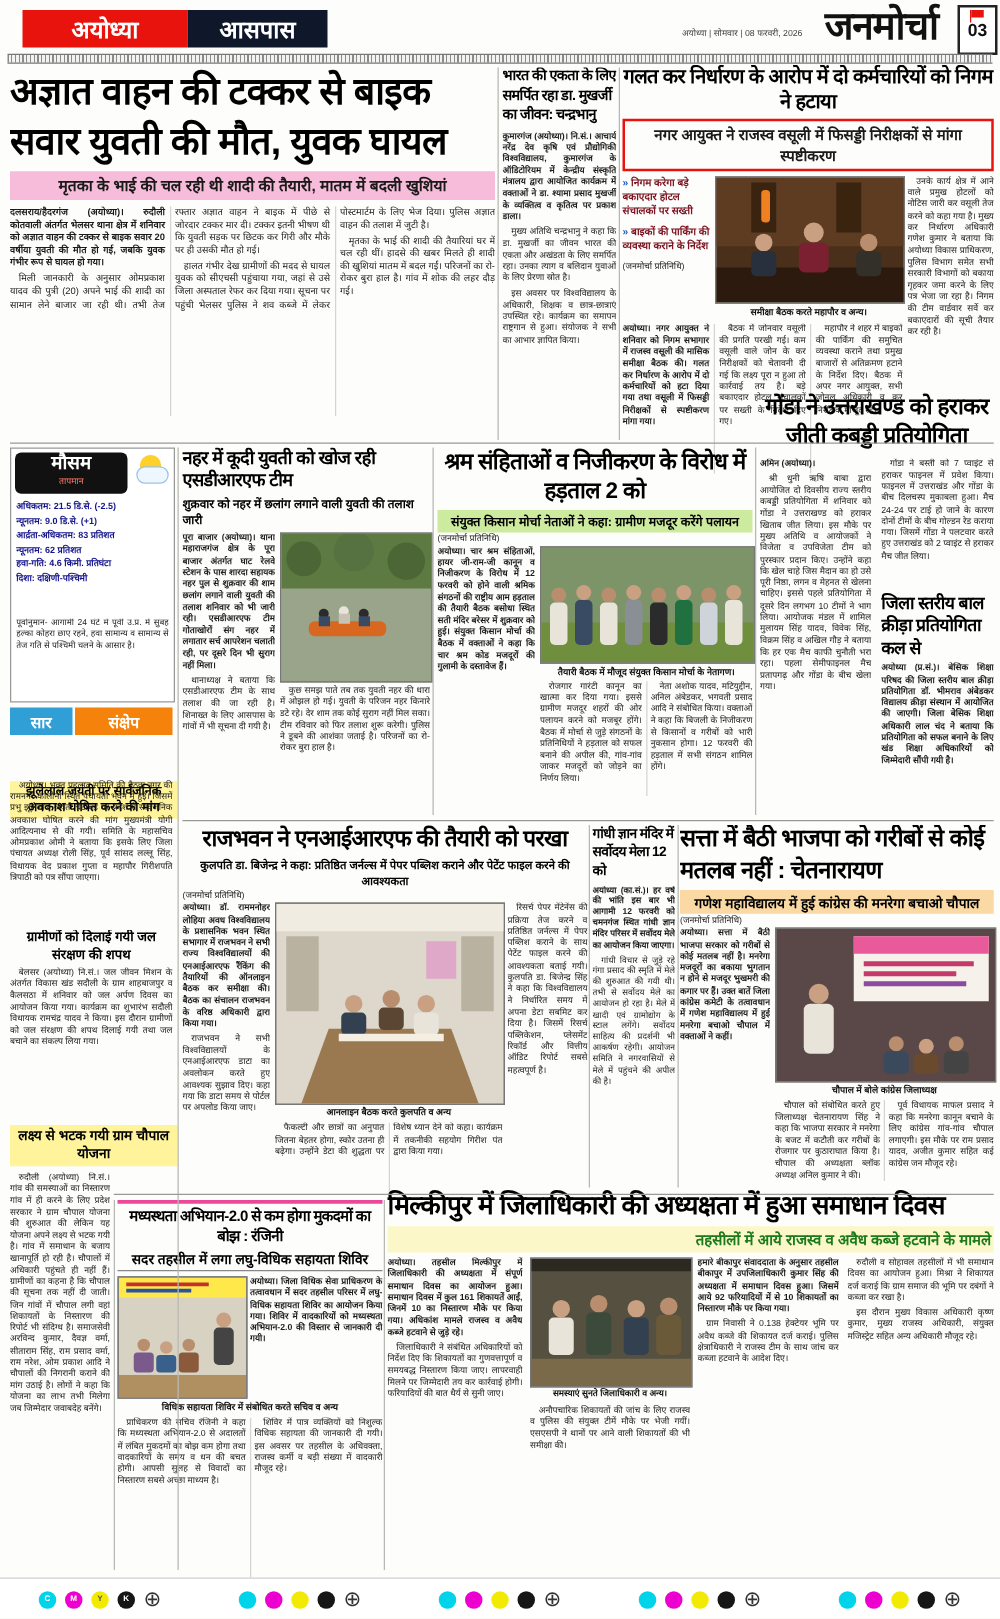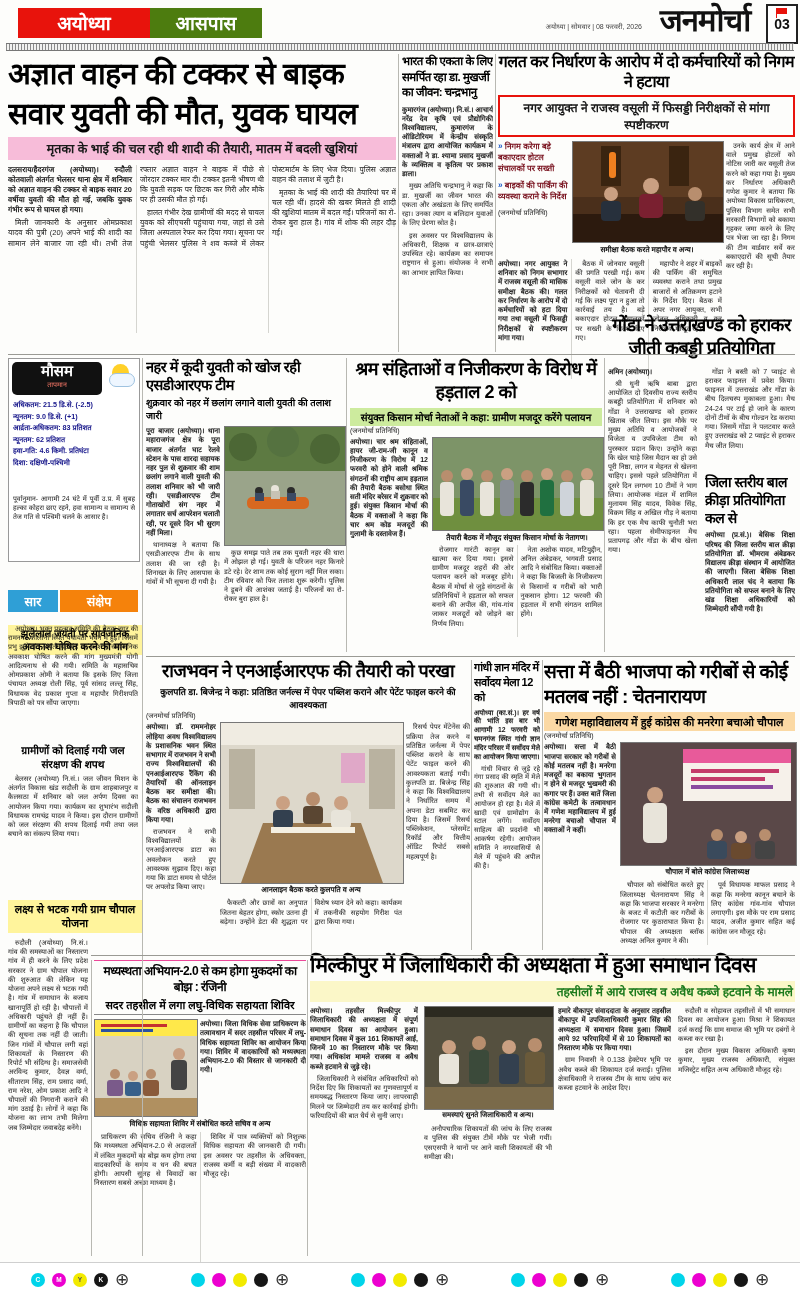--- a/index.html
+++ b/index.html
@@ -1,20 +1,20 @@
 <!DOCTYPE html>
 <html><head>
 <meta charset="utf-8">
 <style>
   html,body{margin:0;padding:0;background:#d9d9d9;font-family:"Liberation Sans","DejaVu Sans",sans-serif;}
   #page{position:relative;width:800px;height:1295px;background:#fdfdfb;margin:0 auto;overflow:hidden;}
   .abs{position:absolute;}
   
   .box-red{background:#e8130c;color:#fff;display:flex;align-items:center;justify-content:center;font-weight:bold;font-size:19px;}
-  .box-black{background:#4d7c0f;color:#fff;display:flex;align-items:center;justify-content:center;font-weight:bold;font-size:19px;}
+  .box-black{background:#0f172a;color:#fff;display:flex;align-items:center;justify-content:center;font-weight:bold;font-size:19px;}
   .masthead{font-weight:800;font-size:31px;letter-spacing:-1px;color:#111;text-align:center;line-height:1.1;}
   .datetxt{font-size:7px;color:#444;text-align:right;}
   .pagebox{border:2px solid #222;background:#fff;text-align:center;}
   .pagebox .num{font-size:14px;font-weight:bold;color:#111;line-height:20px;}
   .flag{display:block;width:10px;height:6px;background:#e8130c;margin:2px auto 0;position:relative;}
   .flag::after{content:"";position:absolute;left:-1px;top:0;width:1px;height:10px;background:#e8130c;}
   .hatch{background:repeating-linear-gradient(90deg,#8a8a8a 0 1px,#f2f2f0 1px 3px);border-top:1px solid #777;border-bottom:1px solid #777;}
   
   .t68{font-size:6.8px;line-height:1.3;text-align:justify;color:#1b1b1b;overflow:hidden;}
   .t7{font-size:7px;line-height:1.32;text-align:justify;color:#1b1b1b;overflow:hidden;}
@@ -151,21 +151,21 @@
       <p>अधिकतम: 21.5 डि.से. (-2.5)</p>
       <p>न्यूनतम: 9.0 डि.से. (+1)</p>
       <p>आर्द्रता-अधिकतम: 83 प्रतिशत</p>
       <p>न्यूनतम: 62 प्रतिशत</p>
       <p>हवा-गति: 4.6 किमी. प्रतिघंटा</p>
       <p>दिशा: दक्षिणी-पश्चिमी</p>
     </div>
     <div class="abs t68" style="left:4px;top:136px;width:122px;height:62px;">पूर्वानुमान- आगामी 24 घंटे में पूर्वी उ.प्र. में सुबह हल्का कोहरा छाए रहने, हवा सामान्य व सामान्य से तेज गति से पश्चिमी चलने के आसार है।</div>
   </div>
 
-  <div class="abs" style="left:8px;top:566px;width:130px;height:22px;margin-top:24px;">
+  <div class="abs" style="left:8px;top:566px;width:130px;height:22px;">
     <span class="saar-l">सार</span>
     <span class="saar-r">संक्षेप</span>
   </div>
   <div class="abs yellow-head" style="left:8px;top:625px;width:130px;">झूलेलाल जयंती पर सार्वजनिक अवकाश घोषित करने की मांग</div>
   <div class="abs t7" style="left:8px;top:624px;width:130px;height:116px;">
     <p>अयोध्या। भक्त प्रहलाद समिति की बैठक नगर की रामनगर कालोनी स्थित पंचायती भवन में हुई। जिसमें प्रभु झूलेलाल जयंती चेटीचंड पर प्रदेश में सार्वजनिक अवकाश घोषित करने की मांग मुख्यमंत्री योगी आदित्यनाथ से की गयी। समिति के महासचिव ओमप्रकाश ओमी ने बताया कि इसके लिए जिला पंचायत अध्यक्ष रोली सिंह, पूर्व सांसद लल्लू सिंह, विधायक वेद प्रकाश गुप्ता व महापौर गिरीशपति त्रिपाठी को पत्र सौंपा जाएगा।</p>
   </div>
   <div class="abs plain-head" style="left:8px;top:744px;width:130px;">ग्रामीणों को दिलाई गयी जल संरक्षण की शपथ</div>
   <div class="abs t7" style="left:8px;top:774px;width:130px;height:122px;">
     <p>बेलसर (अयोध्या) नि.सं.। जल जीवन मिशन के अंतर्गत विकास खंड सदौली के ग्राम शाहबाजपुर व कैलसठा में शनिवार को जल अर्पण दिवस का आयोजन किया गया। कार्यक्रम का शुभारंभ सदौली विधायक रामचंद्र यादव ने किया। इस दौरान ग्रामीणों को जल संरक्षण की शपथ दिलाई गयी तथा जल बचाने का संकल्प लिया गया।</p>
@@ -336,21 +336,21 @@
       </div>
       <div class="caption abs" style="left:76px;top:124px;width:175px;">चौपाल में बोले कांग्रेस जिलाध्यक्ष</div>
       <div class="abs t7 cols2" style="left:76px;top:138px;width:175px;height:65px;">
         <p>चौपाल को संबोधित करते हुए जिलाध्यक्ष चेतनारायण सिंह ने कहा कि भाजपा सरकार ने मनरेगा के बजट में कटौती कर गरीबों के रोजगार पर कुठाराघात किया है। चौपाल की अध्यक्षता ब्लॉक अध्यक्ष अनिल कुमार ने की।</p>
         <p>पूर्व विधायक माफल प्रसाद ने कहा कि मनरेगा कानून बचाने के लिए कांग्रेस गांव-गांव चौपाल लगाएगी। इस मौके पर राम प्रसाद यादव, अजीत कुमार सहित कई कांग्रेस जन मौजूद रहे।</p>
       </div>
     </div>
   </div>
 
   <div class="abs" style="left:94px;top:960px;width:212px;">
-    <div class="hl" style="font-size:12px;line-height:1.3;text-align:center;border-top:1px solid #ec4899;padding-top:3px;">मध्यस्थता अभियान-2.0 से कम होगा मुकदमों का बोझ : रंजिनी</div>
+    <div class="hl" style="font-size:12px;line-height:1.3;text-align:center;border-top:3px solid #ec4899;padding-top:3px;">मध्यस्थता अभियान-2.0 से कम होगा मुकदमों का बोझ : रंजिनी</div>
     <div class="sub-plain" style="margin-top:2px;font-size:11px;border-bottom:1px solid #888;padding-bottom:2px;">सदर तहसील में लगा लघु-विधिक सहायता शिविर</div>
     <div style="position:relative;height:278px;margin-top:4px;">
       <div class="photo" style="left:0;top:0;width:102px;height:96px;">
         <svg viewBox="0 0 102 96">
           <rect width="102" height="96" fill="#d8d2c2"></rect>
           <rect width="102" height="16" fill="#ffe84a"></rect>
           <rect x="6" y="4" width="66" height="3" fill="#c43030"></rect>
             <rect x="6" y="9" width="52" height="3" fill="#2a52a0"></rect>
           <circle cx="84" cy="34" r="6" fill="#caa082"></circle>
             <rect x="76" y="40" width="16" height="30" rx="4" fill="#444"></rect>

